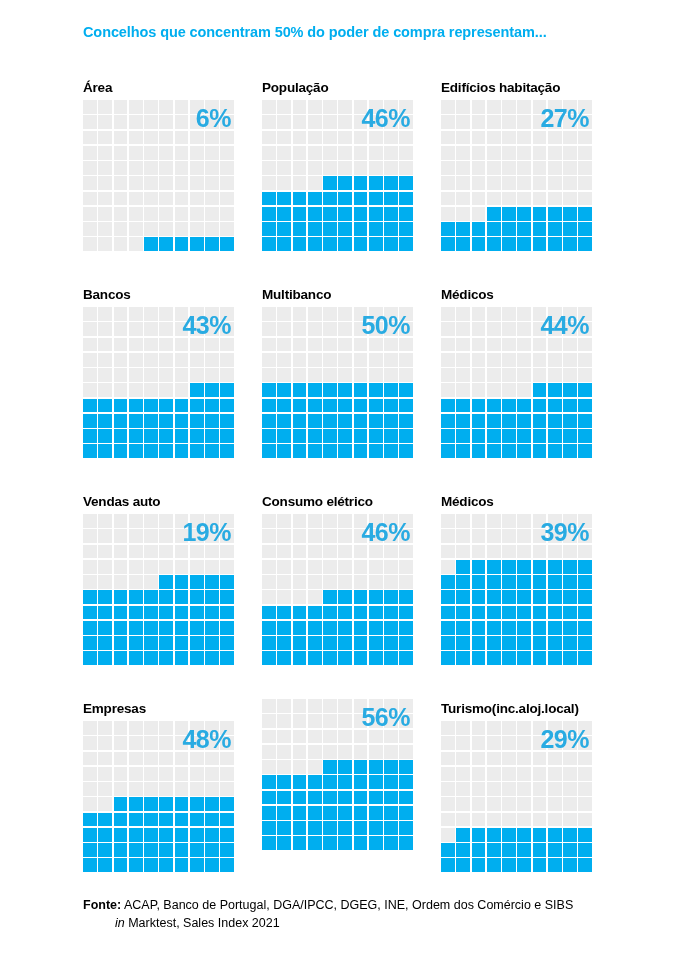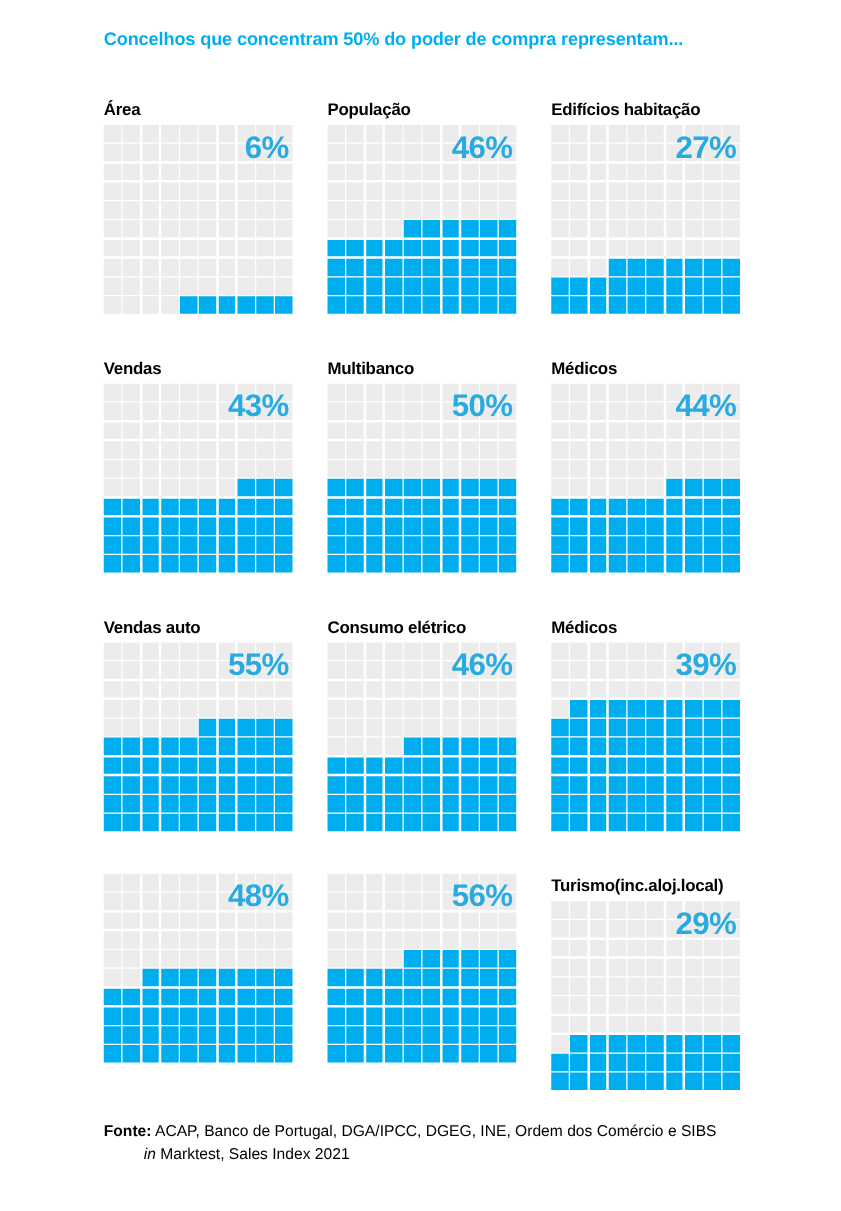--- a/index.html
+++ b/index.html
@@ -430,21 +430,21 @@
               <div class="cell filled"></div>
               <div class="cell filled"></div>
               <div class="cell filled"></div>
             </div>
             <div class="pct-label">27%</div>
           </div>
         </div>
       </div>
     <div class="chart-row">
         <div class="chart-cell">
-          <div class="chart-title">Vendas</div>
+          <div class="chart-title">Bancos</div>
           <div class="waffle">
             <div class="waffle-grid">
               <div class="cell"></div>
               <div class="cell"></div>
               <div class="cell"></div>
               <div class="cell"></div>
               <div class="cell"></div>
               <div class="cell"></div>
               <div class="cell"></div>
               <div class="cell"></div>
@@ -860,21 +860,21 @@
               <div class="cell filled"></div>
               <div class="cell filled"></div>
               <div class="cell filled"></div>
               <div class="cell filled"></div>
               <div class="cell filled"></div>
               <div class="cell filled"></div>
               <div class="cell filled"></div>
               <div class="cell filled"></div>
               <div class="cell filled"></div>
             </div>
-            <div class="pct-label">55%</div>
+            <div class="pct-label">19%</div>
           </div>
         </div>
         <div class="chart-cell">
           <div class="chart-title">Consumo elétrico</div>
           <div class="waffle">
             <div class="waffle-grid">
               <div class="cell"></div>
               <div class="cell"></div>
               <div class="cell"></div>
               <div class="cell"></div>
@@ -1082,20 +1082,21 @@
               <div class="cell filled"></div>
               <div class="cell filled"></div>
               <div class="cell filled"></div>
             </div>
             <div class="pct-label">39%</div>
           </div>
         </div>
       </div>
     <div class="chart-row">
         <div class="chart-cell">
+          <div class="chart-title">Empresas</div>
           <div class="waffle">
             <div class="waffle-grid">
               <div class="cell"></div>
               <div class="cell"></div>
               <div class="cell"></div>
               <div class="cell"></div>
               <div class="cell"></div>
               <div class="cell"></div>
               <div class="cell"></div>
               <div class="cell"></div>

